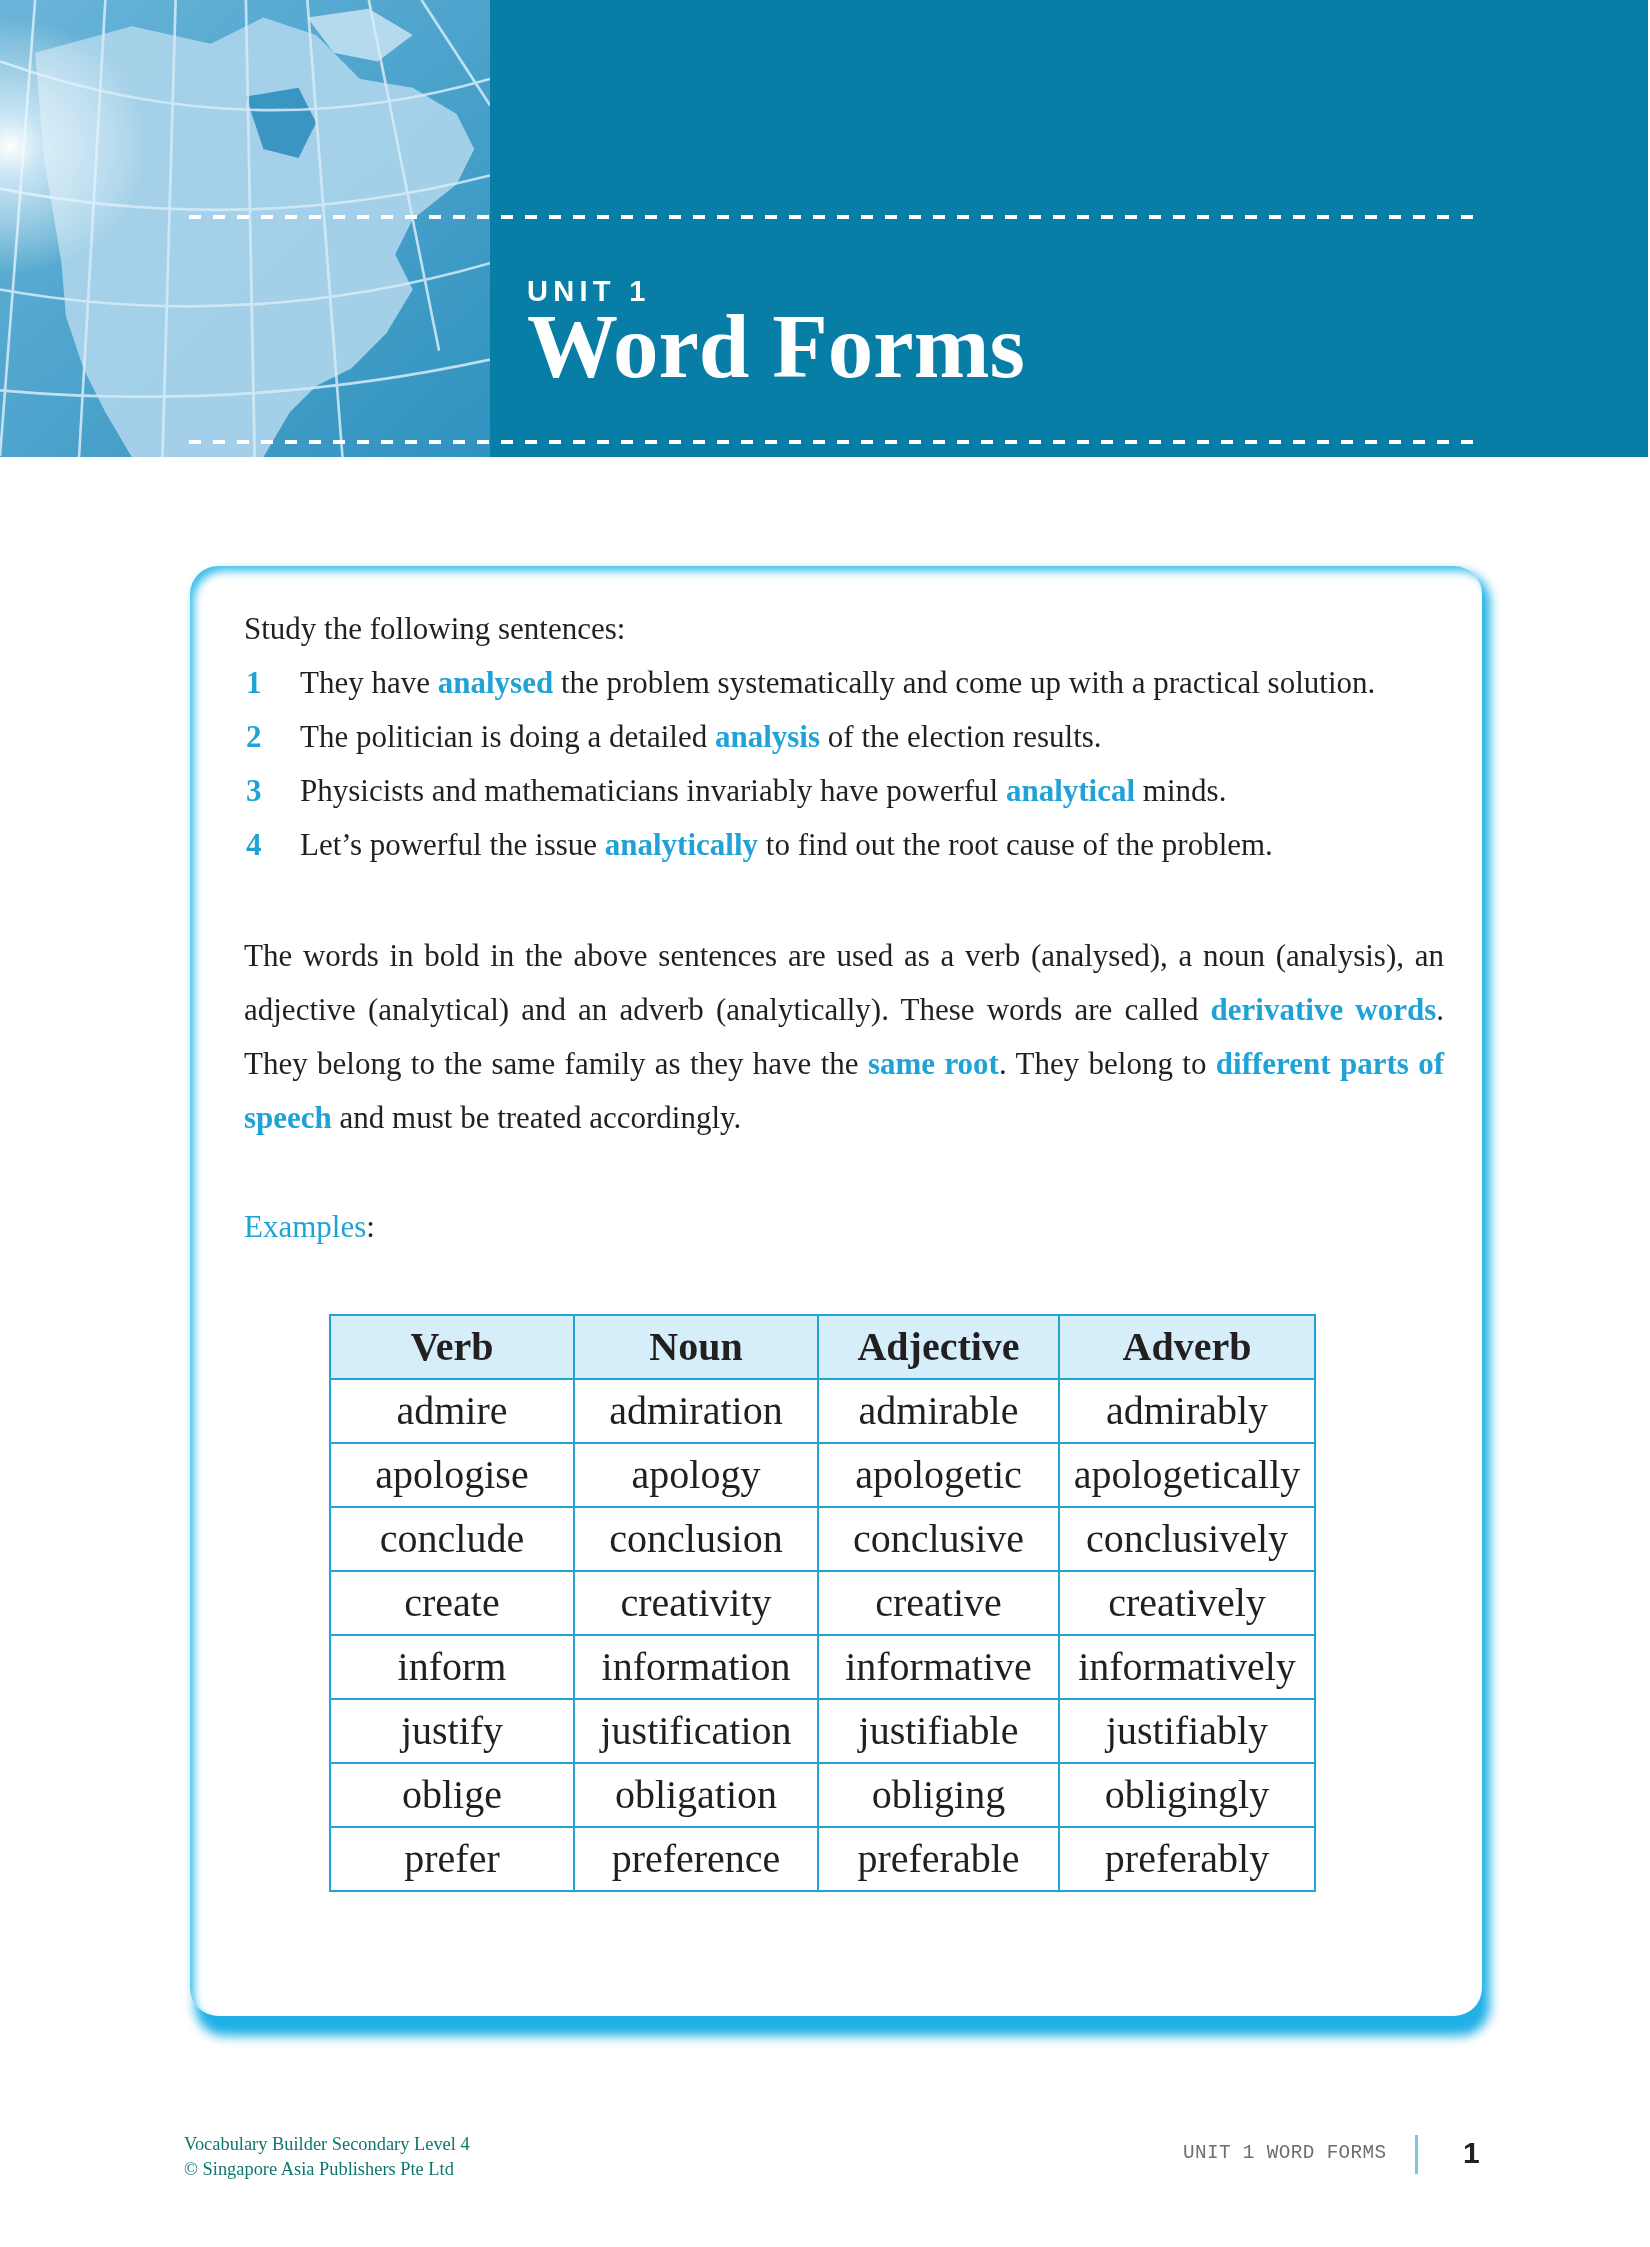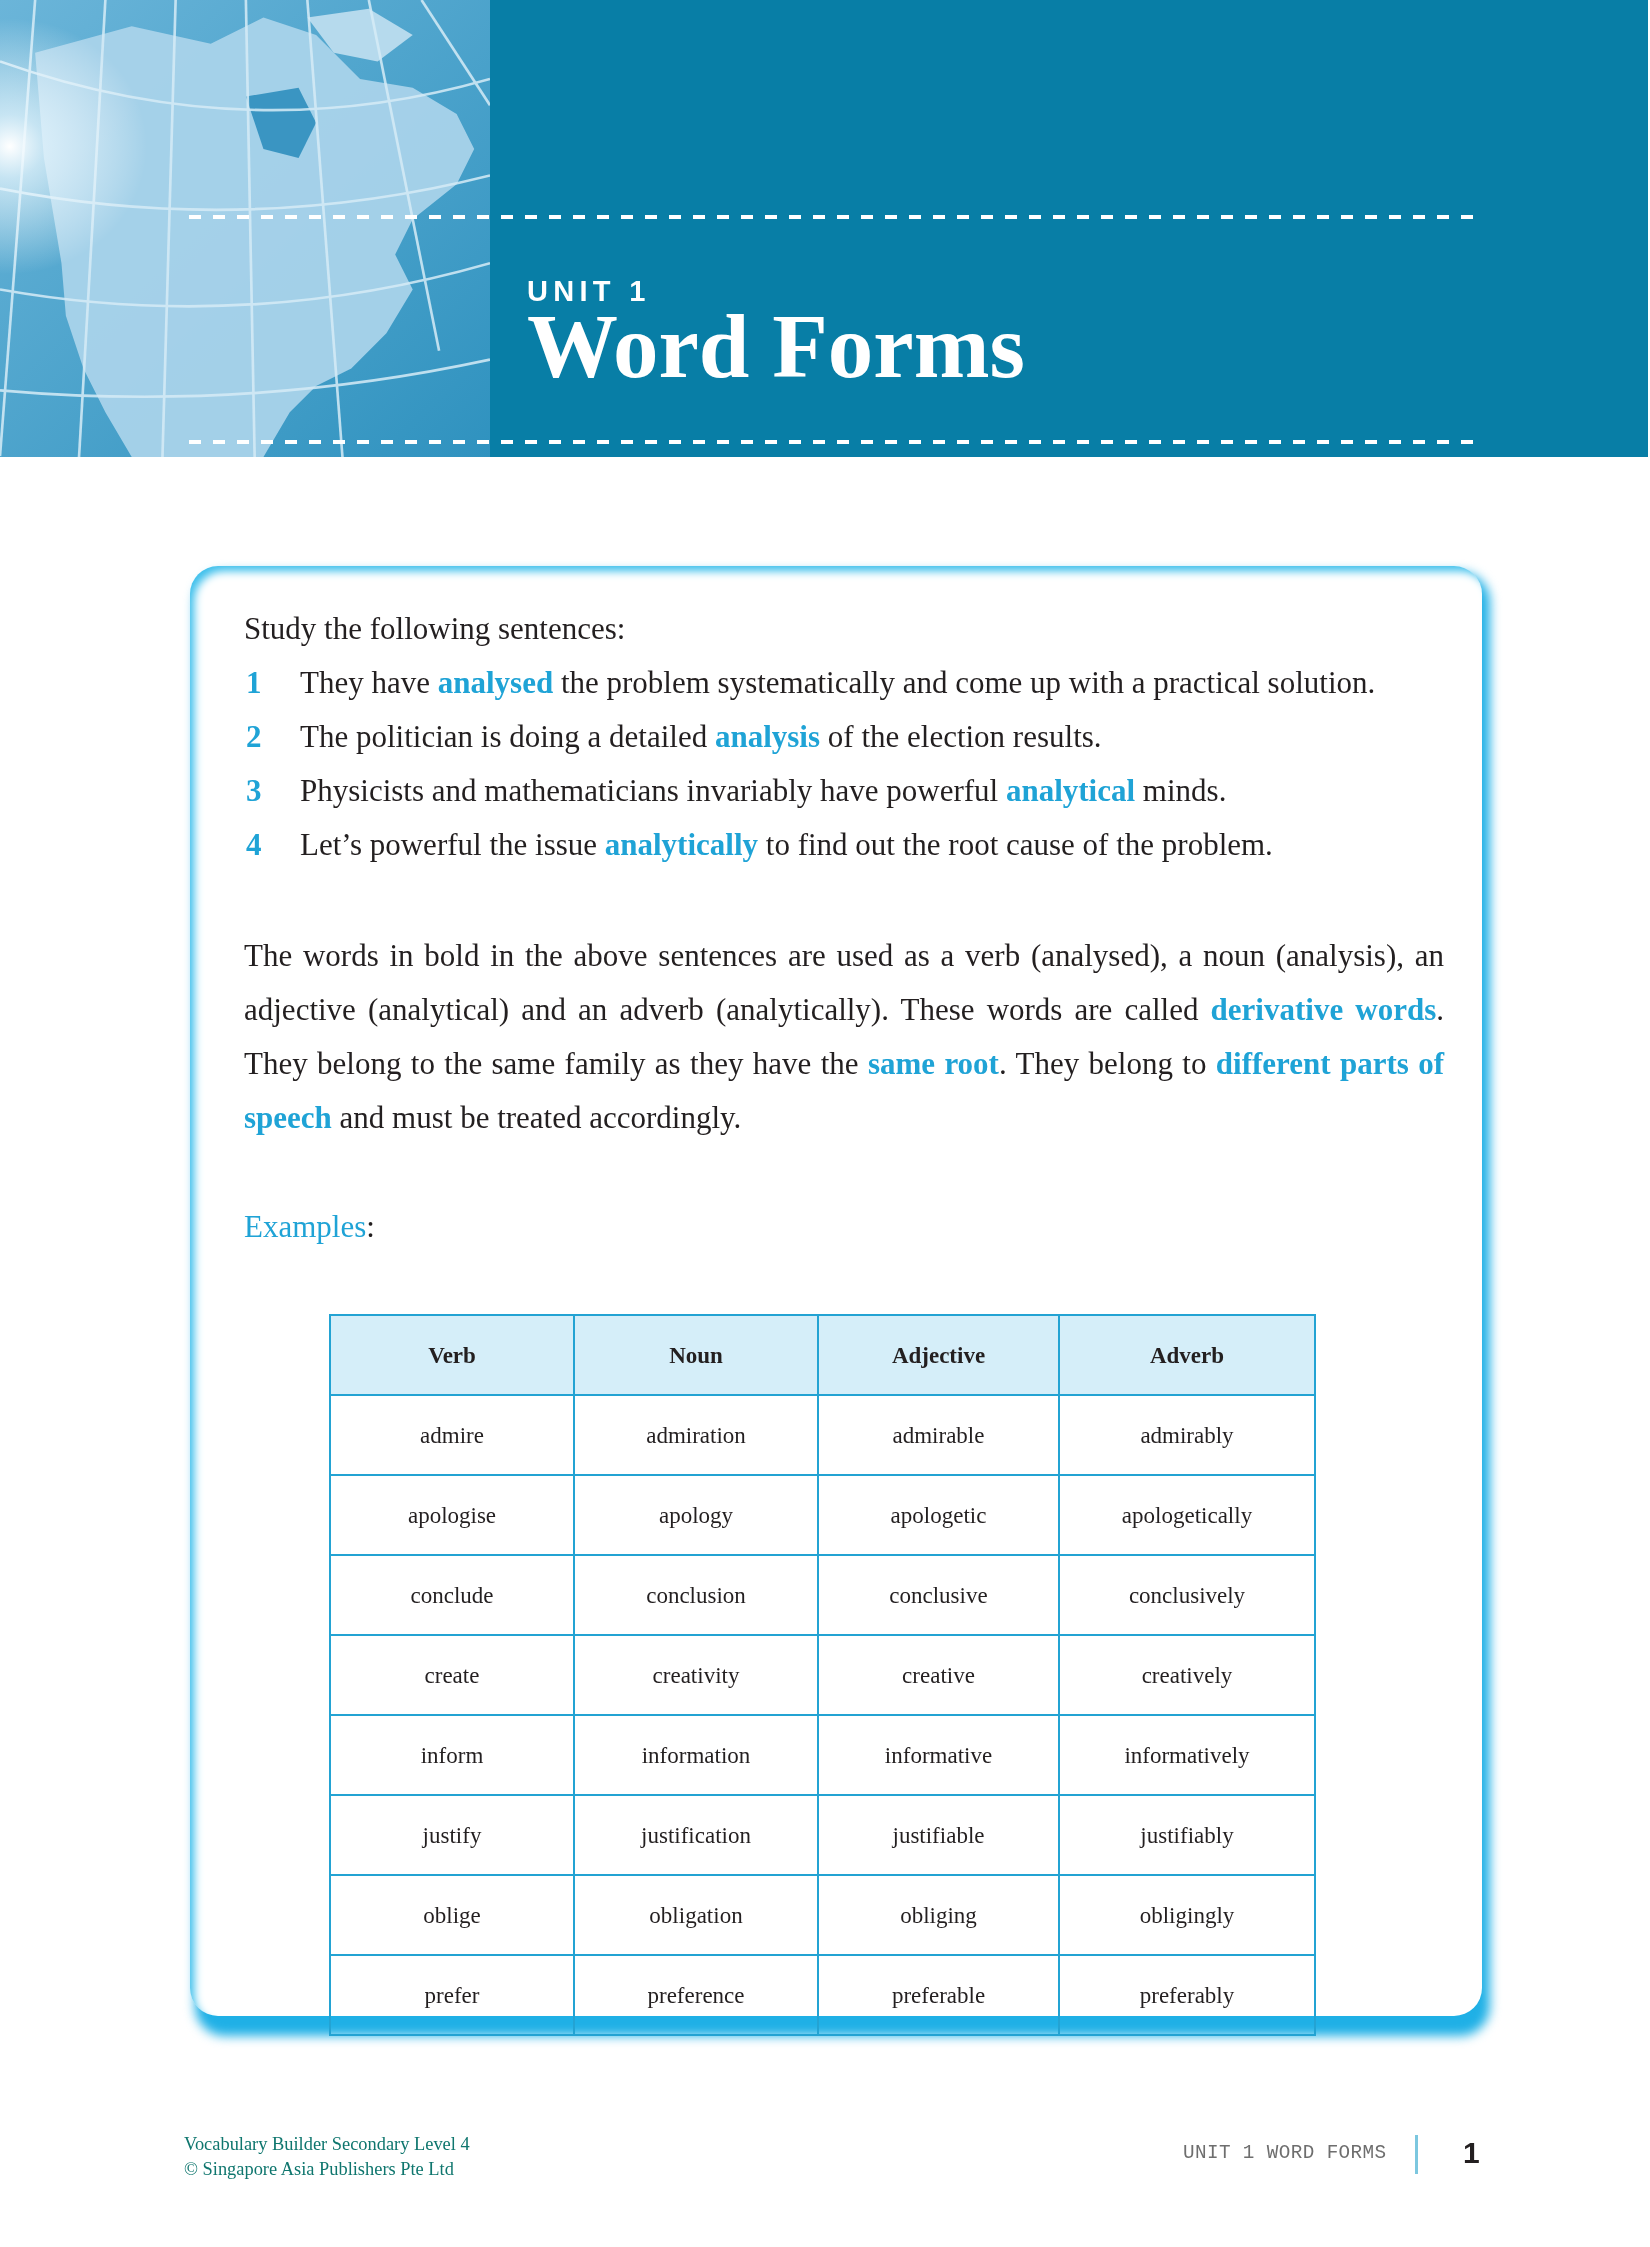--- a/index.html
+++ b/index.html
@@ -27,21 +27,21 @@
   .sentence .num { position: absolute; left: 0; top: 0; color: #1fa3d6; font-weight: bold; }
   .sentence .txt { position: absolute; left: 54px; top: 0; }
   .hl { color: #1fa3d6; font-weight: bold; }
   .blue { color: #1fa3d6; }
 
   .para { position: absolute; left: 244px; top: 929px; width: 1200px; font-size: 31px; line-height: 54px; text-align: justify; text-align-last: left; margin: 0; }
   .examples { position: absolute; left: 244px; top: 1203px; font-size: 31px; line-height: 1; margin-top: 8px; }
 
   
   table.wf { position: absolute; left: 329px; top: 1314px; border-collapse: collapse; }
-  table.wf th, table.wf td { border: 2.6px solid #23a3d3; height: 54px; padding: 12px; text-align: center; font-size: 23px; line-height: 1; }
+  table.wf th, table.wf td { border: 2.6px solid #23a3d3; height: 54px; padding: 4px; text-align: center; font-size: 40px; line-height: 1; }
   table.wf th { background: #d5eef9; font-weight: bold; }
   table.wf col.c1 { width: 244px; }
   table.wf col.c2 { width: 244px; }
   table.wf col.c3 { width: 241px; }
   table.wf col.c4 { width: 256px; }
 
   
   .foot-left { position: absolute; left: 184px; top: 2132px; font-size: 18.4px; line-height: 24.6px; color: #0f766e; }
   .foot-unit { position: absolute; left: 1183px; top: 2144px; font-family: "Liberation Mono", "DejaVu Sans Mono", monospace; font-size: 19.3px; color: #6e6e6e; line-height: 1; letter-spacing: 0.4px; }
   .foot-rule { position: absolute; left: 1415px; top: 2135px; width: 2.6px; height: 39px; background: #7cc7df; }

